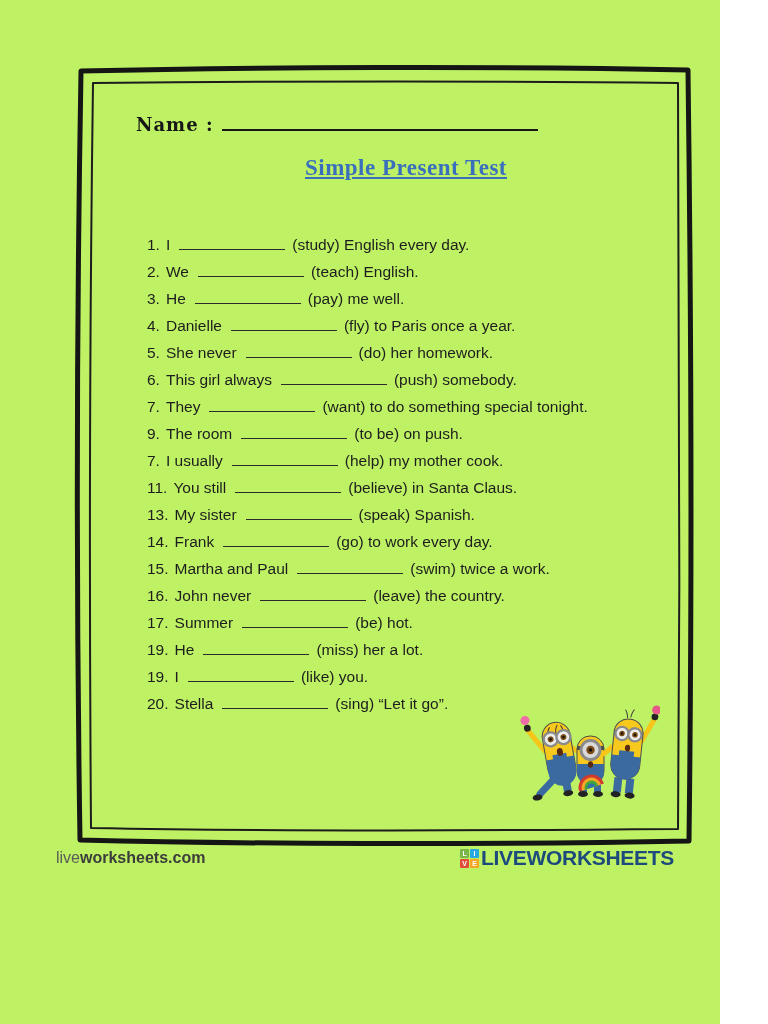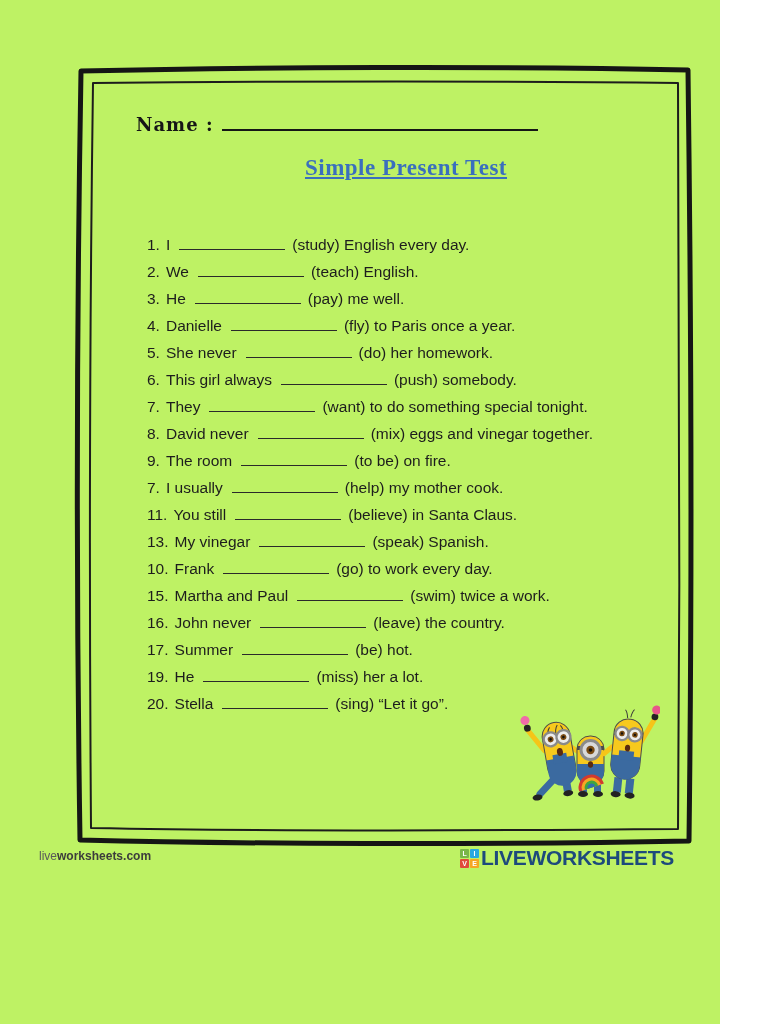--- a/index.html
+++ b/index.html
@@ -42,22 +42,22 @@
   .q-pre { margin-right: 4px; }
   .q-blank {
     display: inline-block; width: 106px; height: 13px;
     border-bottom: 1.5px solid #2a2a2a; margin: 0 5px;
   }
   .q-post { margin-left: 2px; }
 
   .minions { position: absolute; left: 520px; top: 698px; }
 
   .footer-left {
-    position: absolute; left: 39px; top: 849px;
-    font-size: 12px; color: #5a5a5a;
+    position: absolute; left: 56px; top: 849px;
+    font-size: 16px; color: #5a5a5a;
   }
   .footer-left .bold { font-weight: bold; color: #3c3c3c; }
 
   .brand {
     position: absolute; right: 46px; top: 845px;
     display: flex; align-items: center; height: 26px;
   }
   .logo-grid {
     display: grid;
     grid-template-columns: 9px 9px;
@@ -90,30 +90,30 @@
   <div class="title" style="color: rgb(58, 111, 190);">Simple Present Test</div>
 
   <div class="questions">
       <div class="q-row"><span class="q-num">1.</span><span class="q-pre">I</span><span class="q-blank"></span><span class="q-post">(study) English every day.</span></div>
       <div class="q-row"><span class="q-num">2.</span><span class="q-pre">We</span><span class="q-blank"></span><span class="q-post">(teach) English.</span></div>
       <div class="q-row"><span class="q-num">3.</span><span class="q-pre">He</span><span class="q-blank"></span><span class="q-post">(pay) me well.</span></div>
       <div class="q-row"><span class="q-num">4.</span><span class="q-pre">Danielle</span><span class="q-blank"></span><span class="q-post">(fly) to Paris once a year.</span></div>
       <div class="q-row"><span class="q-num">5.</span><span class="q-pre">She never</span><span class="q-blank"></span><span class="q-post">(do) her homework.</span></div>
       <div class="q-row"><span class="q-num">6.</span><span class="q-pre">This girl always</span><span class="q-blank"></span><span class="q-post">(push) somebody.</span></div>
       <div class="q-row"><span class="q-num">7.</span><span class="q-pre">They</span><span class="q-blank"></span><span class="q-post">(want) to do something special tonight.</span></div>
-      <div class="q-row"><span class="q-num">8.</span><span class="q-pre">David never</span><span class="q-blank"></span><span class="q-post">(mix) eggs and vinegar together.</span></div>
-      <div class="q-row"><span class="q-num">9.</span><span class="q-pre">The room</span><span class="q-blank"></span><span class="q-post">(to be) on fire.</span></div>
+      <div class="q-row"><span class="q-num">9.</span><span class="q-pre">The room</span><span class="q-blank"></span><span class="q-post">(to be) on push.</span></div>
       <div class="q-row"><span class="q-num">7.</span><span class="q-pre">I usually</span><span class="q-blank"></span><span class="q-post">(help) my mother cook.</span></div>
       <div class="q-row"><span class="q-num">11.</span><span class="q-pre">You still</span><span class="q-blank"></span><span class="q-post">(believe) in Santa Claus.</span></div>
-      <div class="q-row"><span class="q-num">13.</span><span class="q-pre">My vinegar</span><span class="q-blank"></span><span class="q-post">(speak) Spanish.</span></div>
-      <div class="q-row"><span class="q-num">10.</span><span class="q-pre">Frank</span><span class="q-blank"></span><span class="q-post">(go) to work every day.</span></div>
+      <div class="q-row"><span class="q-num">13.</span><span class="q-pre">My sister</span><span class="q-blank"></span><span class="q-post">(speak) Spanish.</span></div>
+      <div class="q-row"><span class="q-num">14.</span><span class="q-pre">Frank</span><span class="q-blank"></span><span class="q-post">(go) to work every day.</span></div>
       <div class="q-row"><span class="q-num">15.</span><span class="q-pre">Martha and Paul</span><span class="q-blank"></span><span class="q-post">(swim) twice a work.</span></div>
       <div class="q-row"><span class="q-num">16.</span><span class="q-pre">John never</span><span class="q-blank"></span><span class="q-post">(leave) the country.</span></div>
       <div class="q-row"><span class="q-num">17.</span><span class="q-pre">Summer</span><span class="q-blank"></span><span class="q-post">(be) hot.</span></div>
       <div class="q-row"><span class="q-num">19.</span><span class="q-pre">He</span><span class="q-blank"></span><span class="q-post">(miss) her a lot.</span></div>
+      <div class="q-row"><span class="q-num">19.</span><span class="q-pre">I</span><span class="q-blank"></span><span class="q-post">(like) you.</span></div>
       <div class="q-row"><span class="q-num">20.</span><span class="q-pre">Stella</span><span class="q-blank"></span><span class="q-post">(sing) “Let it go”.</span></div>
     </div>
 
   <svg class="minions" width="140" height="108" viewBox="0 0 140 108">
 
     <g transform="rotate(-10 40 60)">
       <path d="M30 80 L14 92" stroke="#3b6aa0" stroke-width="7" stroke-linecap="round"></path>
       <ellipse cx="11" cy="95" rx="5" ry="3" fill="#222"></ellipse>
       <rect x="38" y="78" width="8" height="16" fill="#3b6aa0"></rect>
       <ellipse cx="42" cy="96" rx="5" ry="3" fill="#222"></ellipse>

